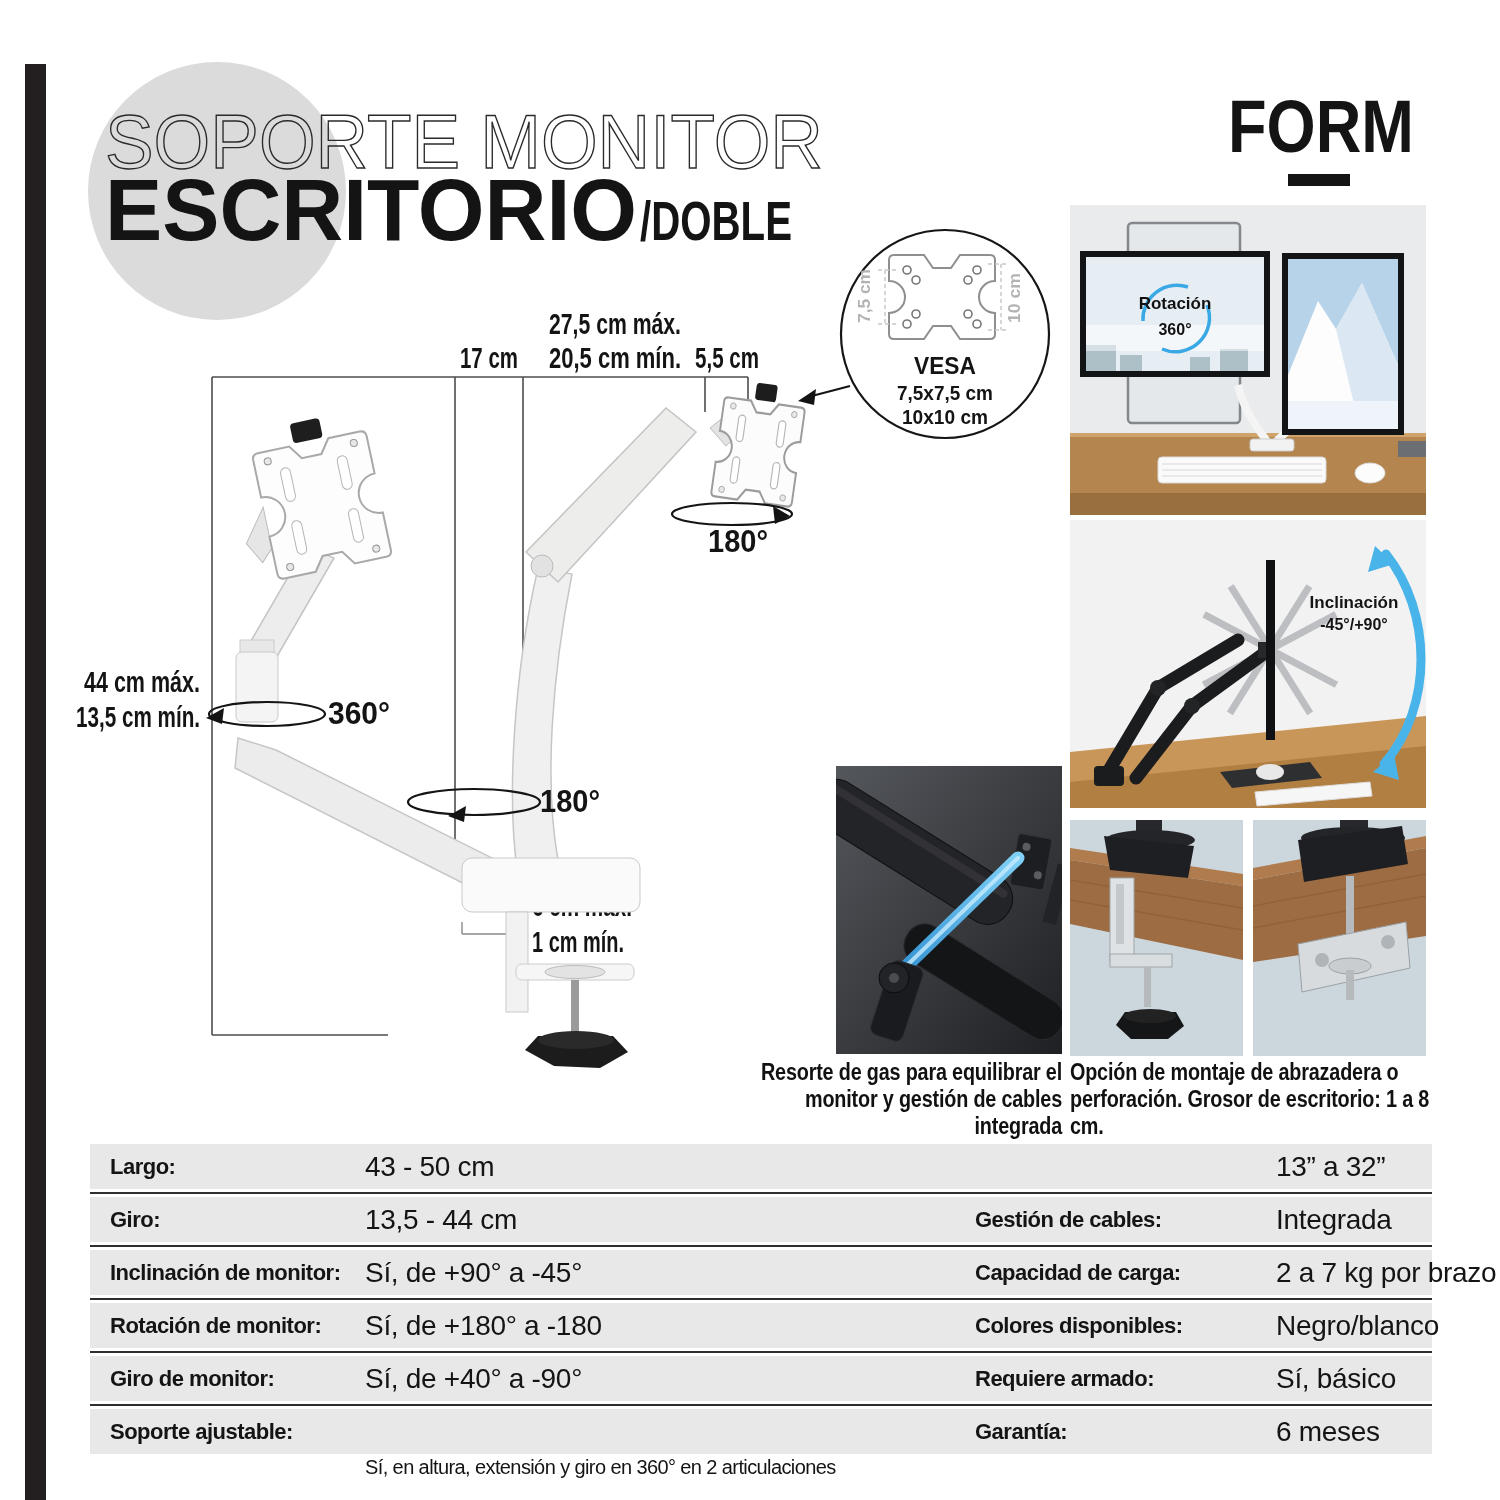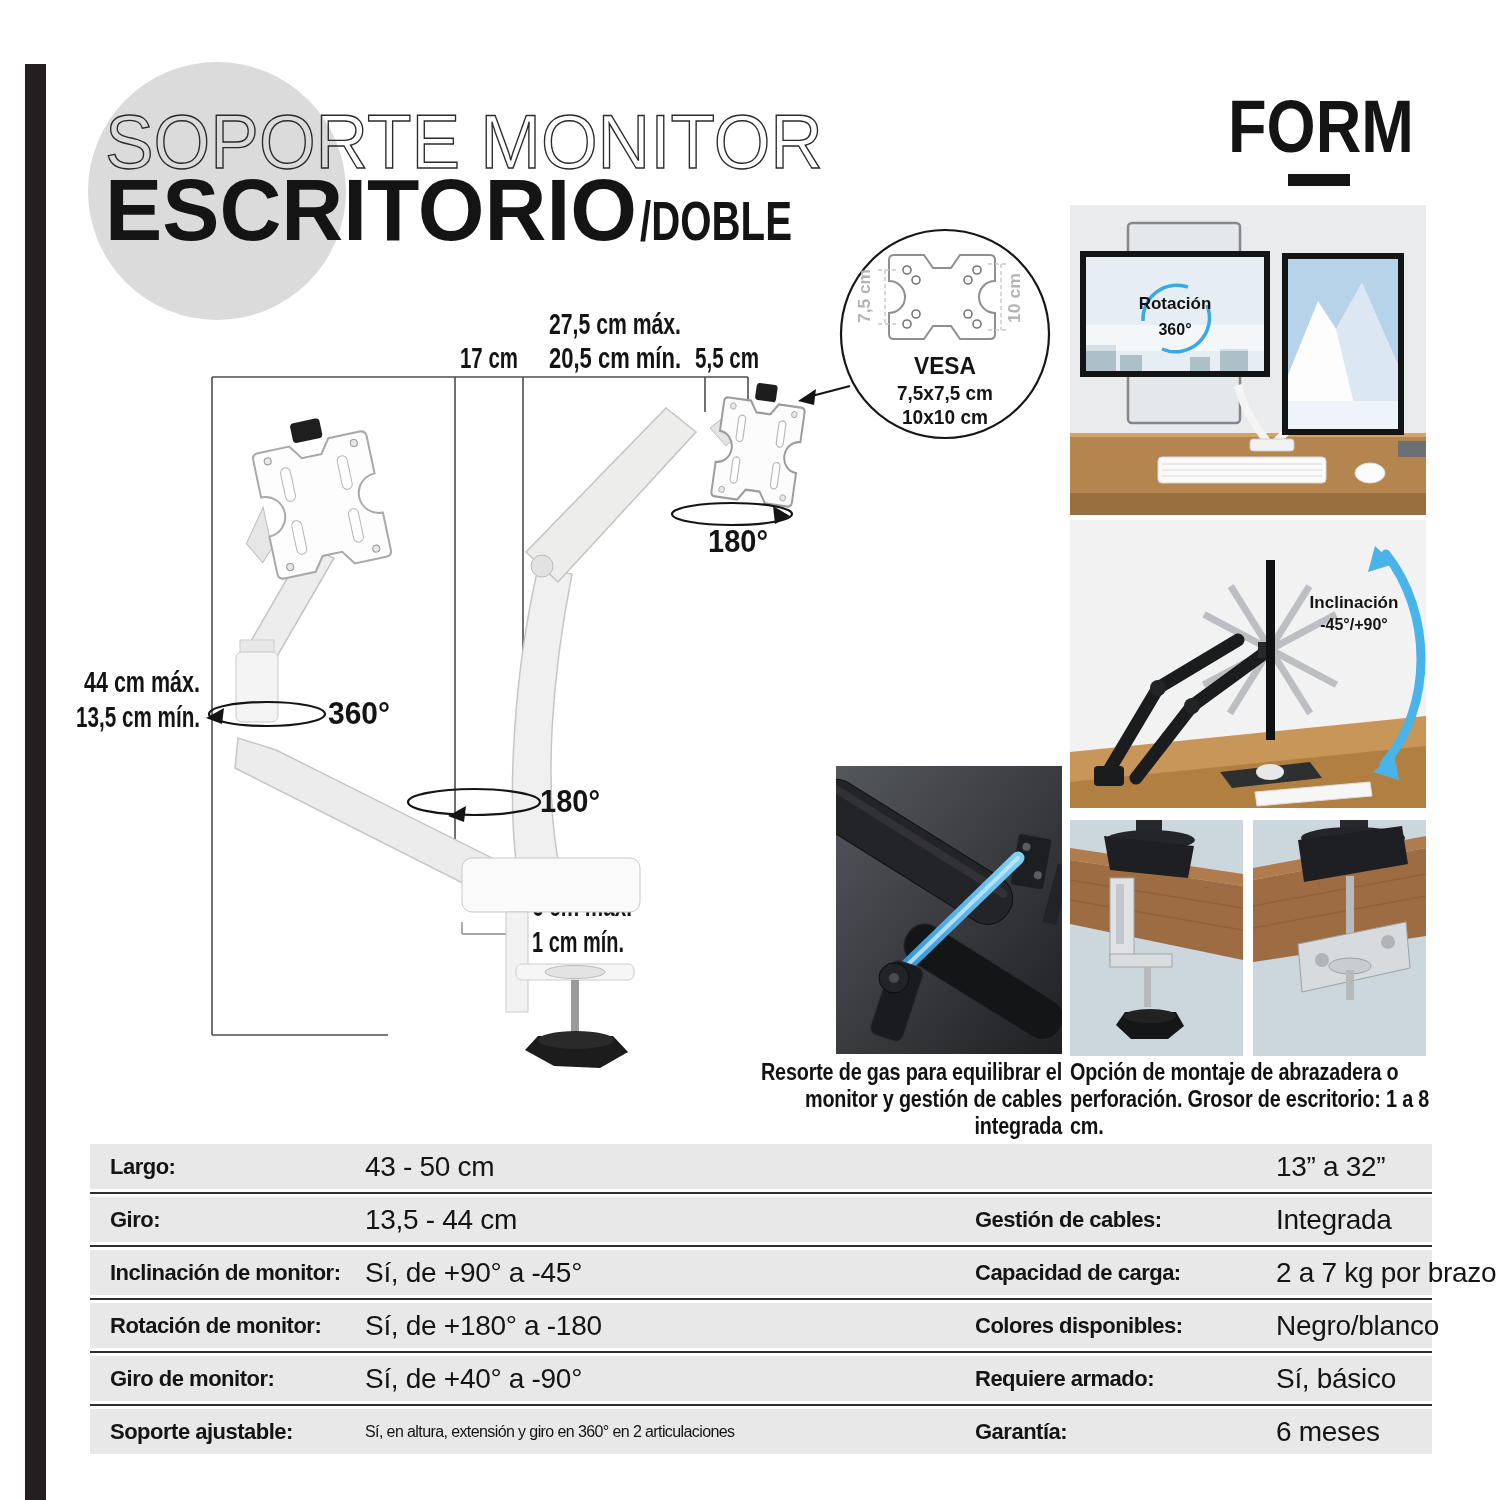--- a/index.html
+++ b/index.html
@@ -19,21 +19,21 @@
   .spec-row{position:relative;height:45px;background:#e8e8e8;}
   .spec-sep{height:8px;position:relative;background:#ffffff;}
   .spec-sep::after{content:"";position:absolute;left:0;right:0;top:3px;height:2px;background:#2e2e2e;}
   .cell{position:absolute;top:0;height:45px;line-height:45px;white-space:nowrap;}
   .cell.lab{font-weight:bold;font-size:22px;letter-spacing:-0.5px;}
   .cell.val{font-weight:normal;font-size:28px;letter-spacing:-0.3px;}
   .cell.l-lab{left:20px;}
   .cell.l-val{left:275px;}
   .cell.r-lab{left:885px;}
   .cell.r-val{left:1140px;margin-left:46px;}
-  .cell.val.tight{font-size:16px;letter-spacing:-0.6px;}
+  .cell.val.tight{font-size:20px;letter-spacing:-0.6px;margin-top:36px;}
 </style>
 </head>
 <body>
 
 <div class="abs sidebar"></div>
 
 <svg class="abs" style="left:40px;top:50px;" width="1000" height="280" viewBox="0 0 1000 280">
   <ellipse cx="177" cy="141" rx="129" ry="129" fill="#dbdbdb"></ellipse>
   <text x="65" y="118" font-size="76" fill="none" stroke="#2a2a2a" stroke-width="1.4" textLength="718" lengthAdjust="spacingAndGlyphs">SOPORTE MONITOR</text>
   <text x="65" y="190" font-size="88" font-weight="bold" fill="#141414" textLength="532" lengthAdjust="spacingAndGlyphs">ESCRITORIO</text>

